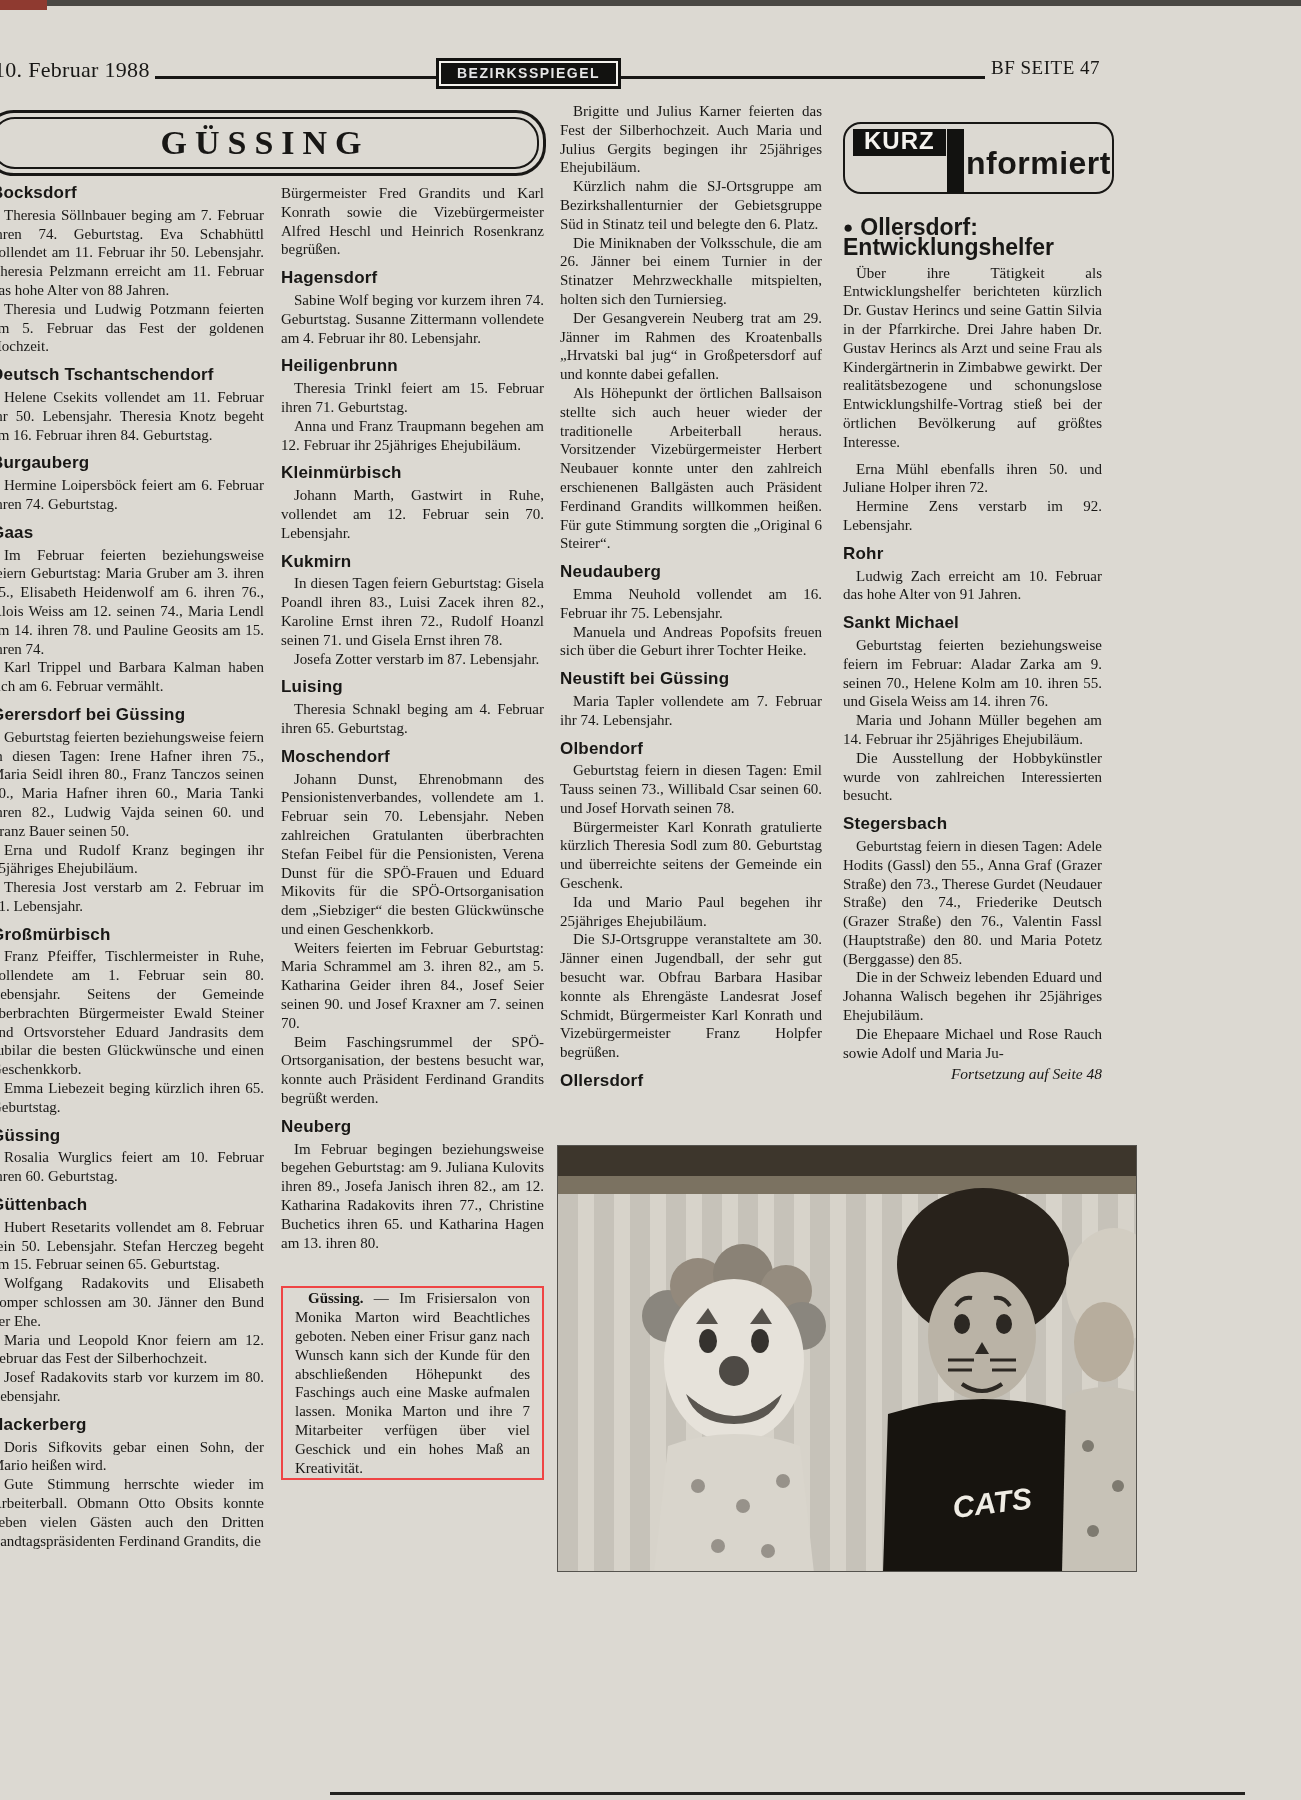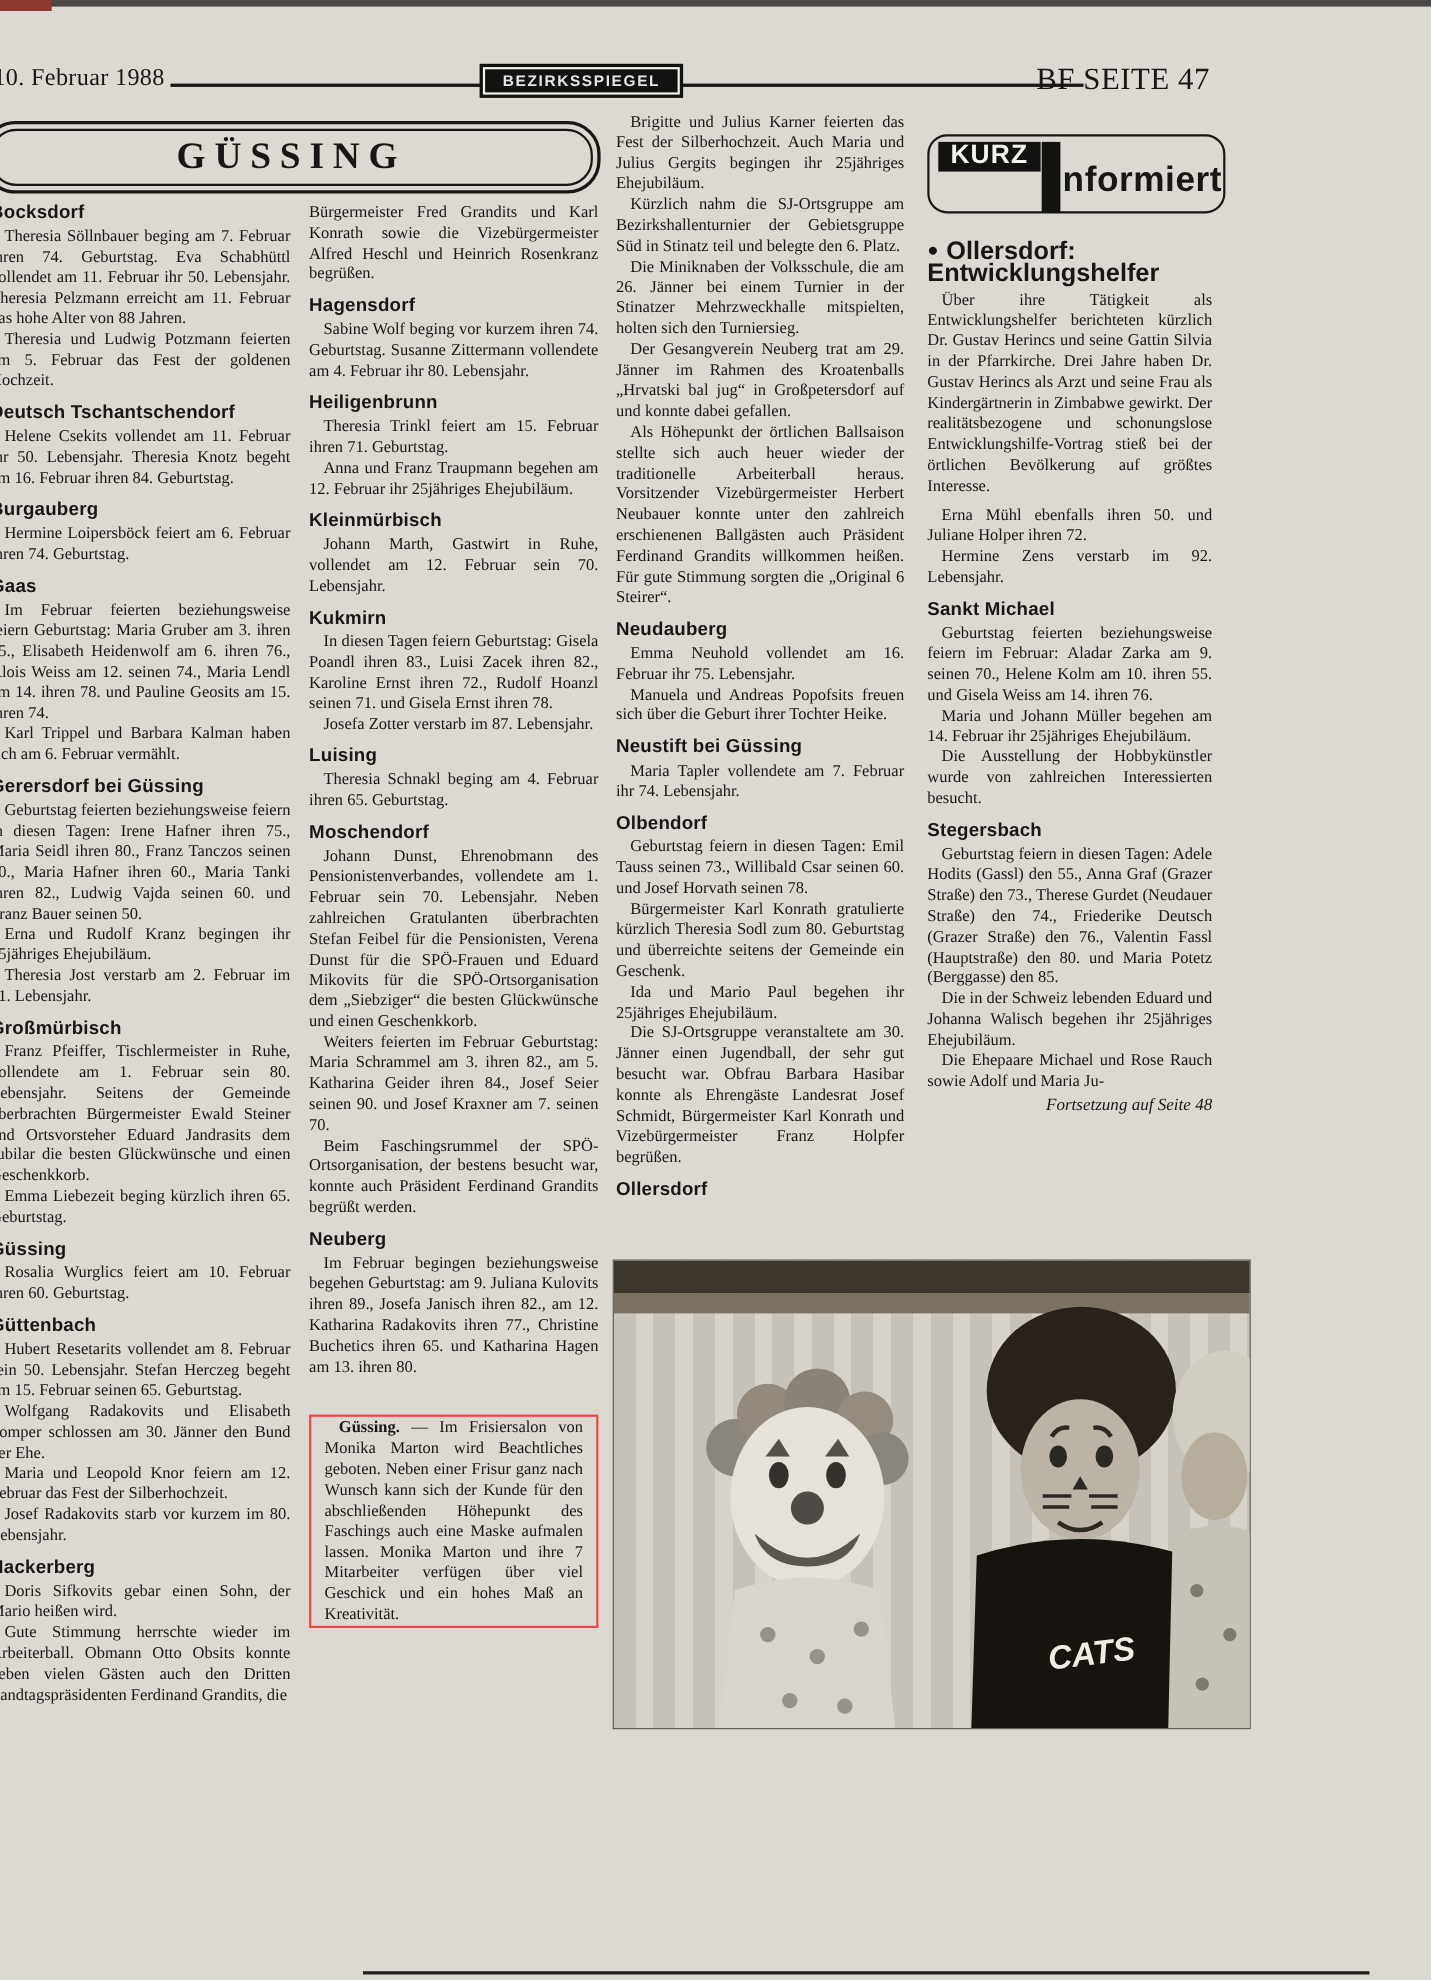--- a/index.html
+++ b/index.html
@@ -13,21 +13,21 @@
     color: #181715;
     font-family: "Liberation Serif", serif;
   }
   
   .scan-strip-top { position: absolute; top: 0; left: 0; width: 100%; height: 6px; background: #4a4844; }
   .scan-strip-top-red { position: absolute; top: 0; left: 0; width: 47px; height: 10px; background: #8f3a30; }
   .scan-line-bottom { position: absolute; top: 1792px; left: 330px; width: 915px; height: 3px; background: #23221f; }
 
   
   .header-date { position: absolute; left: -6px; top: 57px; font-size: 22px; letter-spacing: .3px; }
-  .header-page { position: absolute; right: 201px; top: 57px; font-size: 28px; letter-spacing: .5px; }
+  .header-page { position: absolute; right: 201px; top: 57px; font-size: 19px; letter-spacing: .5px; }
   .header-rule { position: absolute; top: 76px; left: 155px; width: 830px; height: 3px; background: #181715; }
   .masthead { position: absolute; left: 436px; top: 58px; background: #121210; padding: 3px; }
   .masthead-inner {
     border: 2px solid #f5f3ee; color: #e5e5e5; padding: 2px 16px 3px;
     font-family: "Liberation Sans", sans-serif; font-weight: bold; font-size: 14px; letter-spacing: 1.5px;
   }
 
   
   .region-box { position: absolute; left: -16px; top: 110px; width: 562px; height: 66px;
     border: 3px solid #181715; border-radius: 30px; padding: 4px; }
@@ -228,20 +228,24 @@
     </div>
     <div class="feature">
       <div class="feature-head"><span class="bullet">●</span><span>Ollersdorf:</span></div>
       <div class="feature-head2">Entwicklungshelfer</div>
       <p class="body-para">Über ihre Tätigkeit als Entwicklungshelfer berichteten kürzlich Dr. Gustav Herincs und seine Gattin Silvia in der Pfarrkirche. Drei Jahre haben Dr. Gustav Herincs als Arzt und seine Frau als Kindergärtnerin in Zimbabwe gewirkt. Der realitätsbezogene und schonungslose Entwicklungshilfe-Vortrag stieß bei der örtlichen Bevölkerung auf größtes Interesse.</p>
     </div>
     <div id="col4-sections">
         <section>
           <p class="body-para">Erna Mühl ebenfalls ihren 50. und Juliane Holper ihren 72.</p>
           <p class="body-para">Hermine Zens verstarb im 92. Lebensjahr.</p>
+        </section>
+        <section>
+          <h3 class="place-heading">Rohr</h3>
+          <p class="body-para">Ludwig Zach erreicht am 10. Februar das hohe Alter von 91 Jahren.</p>
         </section>
         <section>
           <h3 class="place-heading">Sankt Michael</h3>
           <p class="body-para">Geburtstag feierten beziehungsweise feiern im Februar: Aladar Zarka am 9. seinen 70., Helene Kolm am 10. ihren 55. und Gisela Weiss am 14. ihren 76.</p>
           <p class="body-para">Maria und Johann Müller begehen am 14. Februar ihr 25jähriges Ehejubiläum.</p>
           <p class="body-para">Die Ausstellung der Hobbykünstler wurde von zahlreichen Interessierten besucht.</p>
         </section>
         <section>
           <h3 class="place-heading">Stegersbach</h3>
           <p class="body-para">Geburtstag feiern in diesen Tagen: Adele Hodits (Gassl) den 55., Anna Graf (Grazer Straße) den 73., Therese Gurdet (Neudauer Straße) den 74., Friederike Deutsch (Grazer Straße) den 76., Valentin Fassl (Hauptstraße) den 80. und Maria Potetz (Berggasse) den 85.</p>

